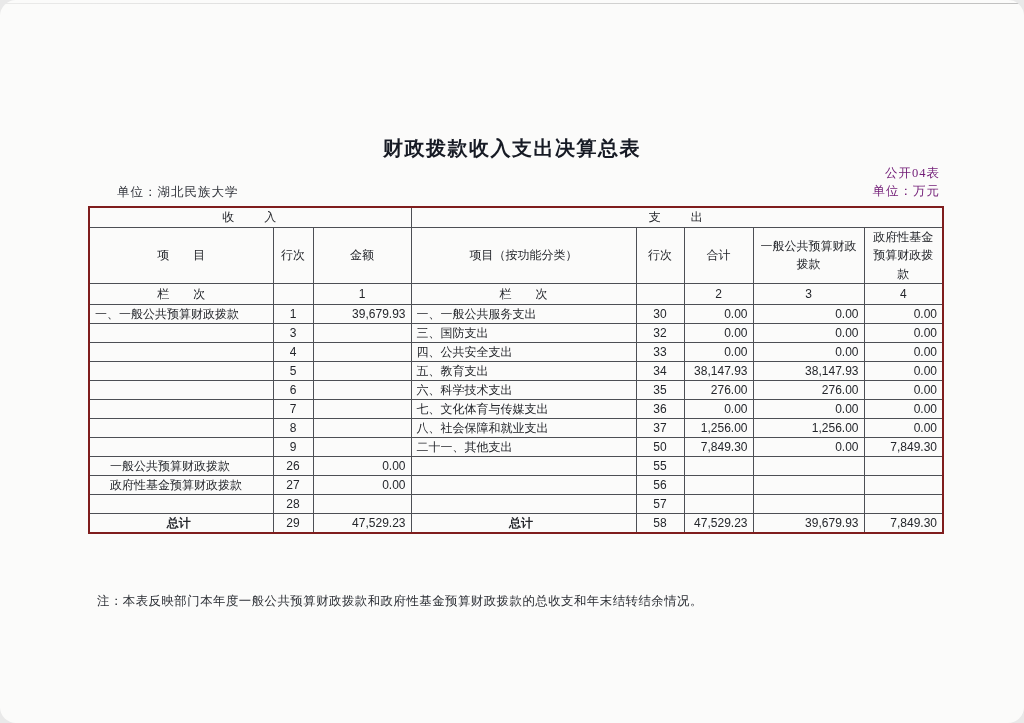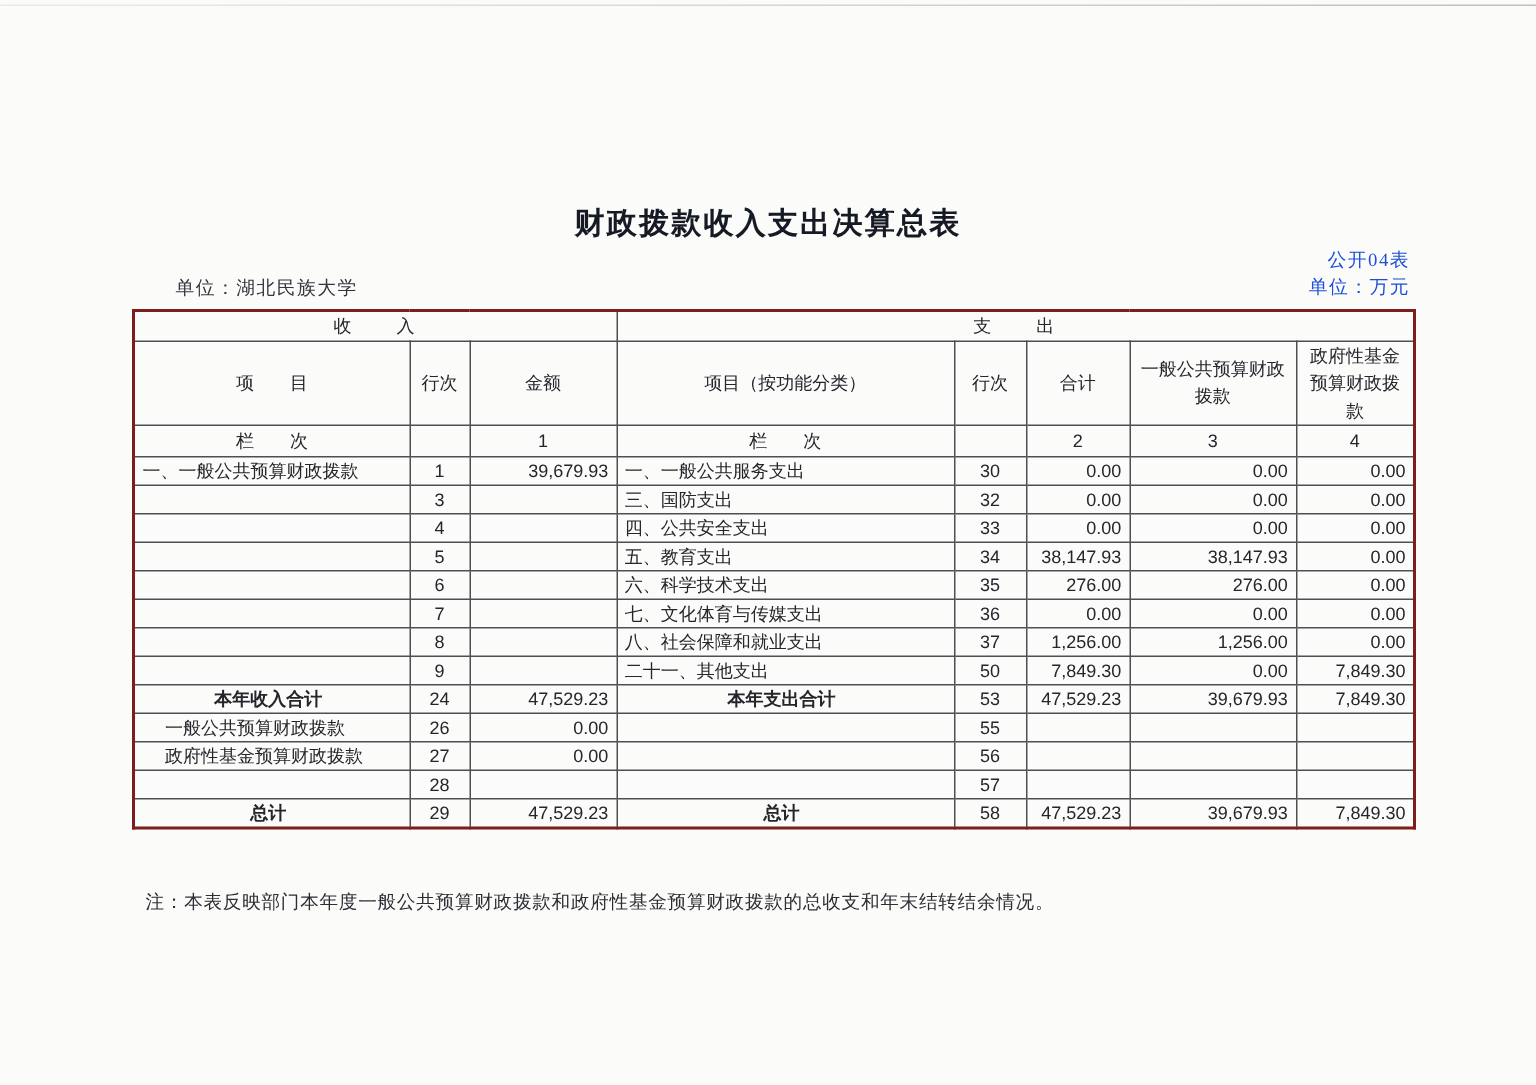--- a/index.html
+++ b/index.html
@@ -5,37 +5,38 @@
   * { margin:0; padding:0; box-sizing:border-box; }
   html,body { background:#e9e9e9; }
   .page {
     position:relative;
     width:1024px; height:723px;
     background:#fbfbfa;
     font-family:"Liberation Serif","DejaVu Serif",serif;
     color:#1e1e1e;
     overflow:hidden;
     margin:0 auto;
+    border-radius:16px;
   }
   .scan-top-line {
     position:absolute; top:3px; left:0; width:100%; height:1px;
     background:linear-gradient(to right, rgba(140,140,140,.15), rgba(120,120,120,.45));
   }
   .doc-title {
     position:absolute; top:135px; left:0; width:100%;
     text-align:center; font-size:20px; font-weight:bold; letter-spacing:1.5px;
     color:#161a24;
   }
   .org-unit {
     position:absolute; left:117px; top:184px;
     font-size:12.5px; letter-spacing:1px; color:#33363d;
   }
   .meta-right {
     position:absolute; right:84px; top:164px;
-    text-align:right; font-size:12.5px; line-height:18px; color:#1d4ed8;
+    text-align:right; font-size:12.5px; line-height:18px; color:#701a75;
     letter-spacing:1px;
   }
   table.budget {
     position:absolute; left:88px; top:206px;
     width:854px; table-layout:fixed; border-collapse:collapse;
     border:2px solid #7f1d1d;
   }
   table.budget td, table.budget th {
     border:1px solid #4d4f54;
     font-size:12px; font-weight:normal;
@@ -185,30 +186,20 @@
           <td class="c-item"></td>
           <td class="c-line">9</td>
           <td class="c-num"></td>
           <td class="c-item">二十一、其他支出</td>
           <td class="c-line">50</td>
           <td class="c-num">7,849.30</td>
           <td class="c-num">0.00</td>
           <td class="c-num">7,849.30</td>
         </tr>
         <tr class="datarow">
-          <td class="c-item total">本年收入合计</td>
-          <td class="c-line">24</td>
-          <td class="c-num">47,529.23</td>
-          <td class="c-item total">本年支出合计</td>
-          <td class="c-line">53</td>
-          <td class="c-num">47,529.23</td>
-          <td class="c-num">39,679.93</td>
-          <td class="c-num">7,849.30</td>
-        </tr>
-        <tr class="datarow">
           <td class="c-item indent">一般公共预算财政拨款</td>
           <td class="c-line">26</td>
           <td class="c-num">0.00</td>
           <td class="c-item"></td>
           <td class="c-line">55</td>
           <td class="c-num"></td>
           <td class="c-num"></td>
           <td class="c-num"></td>
         </tr>
         <tr class="datarow">

